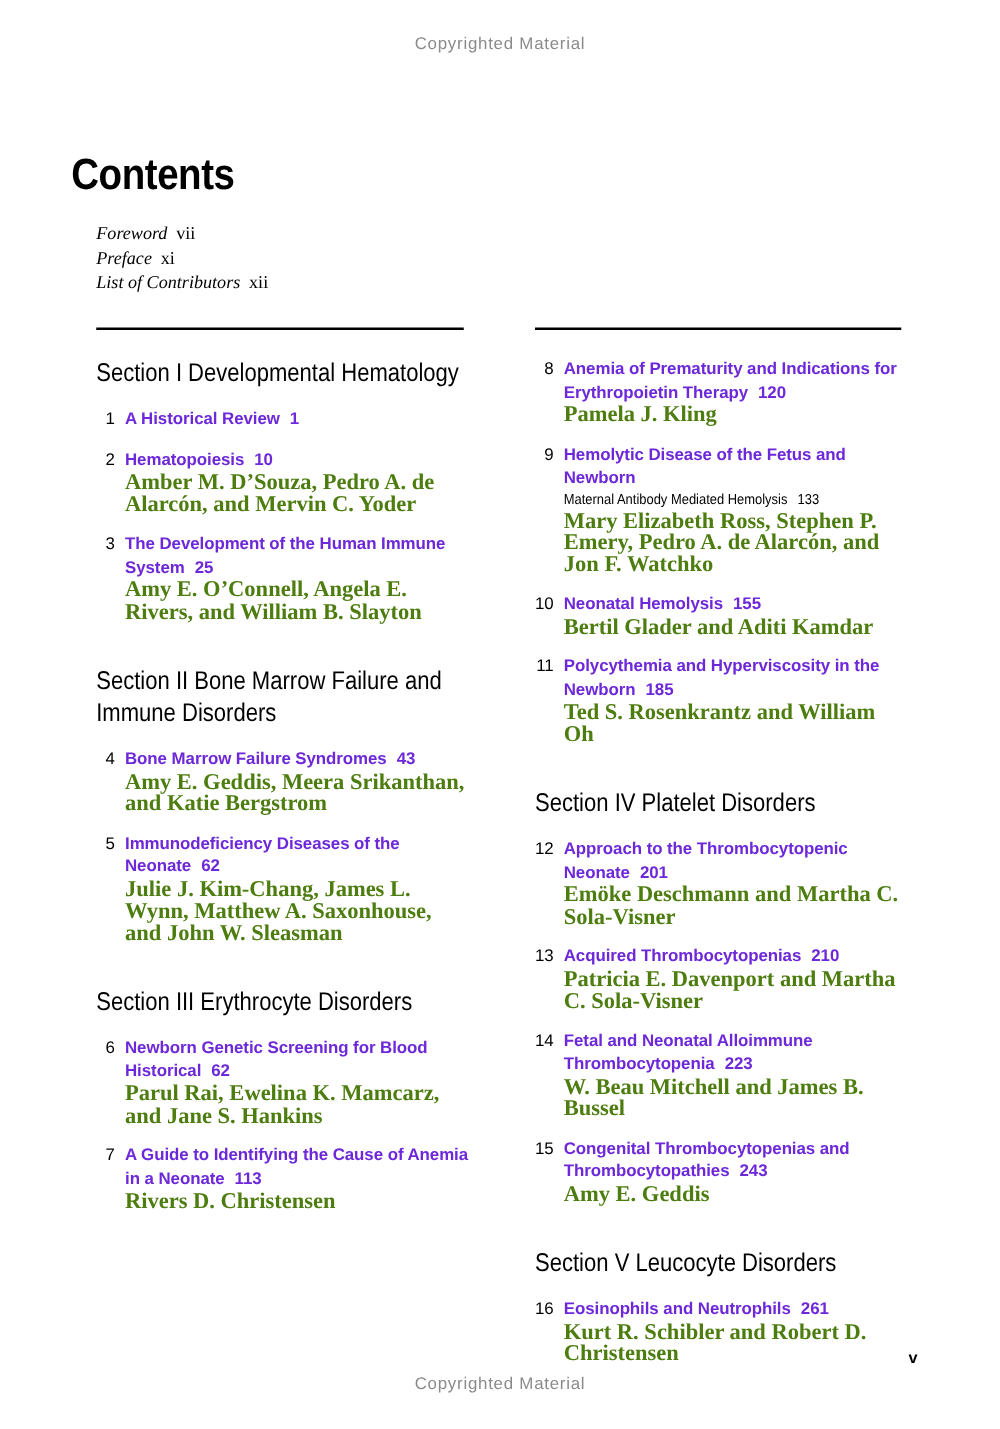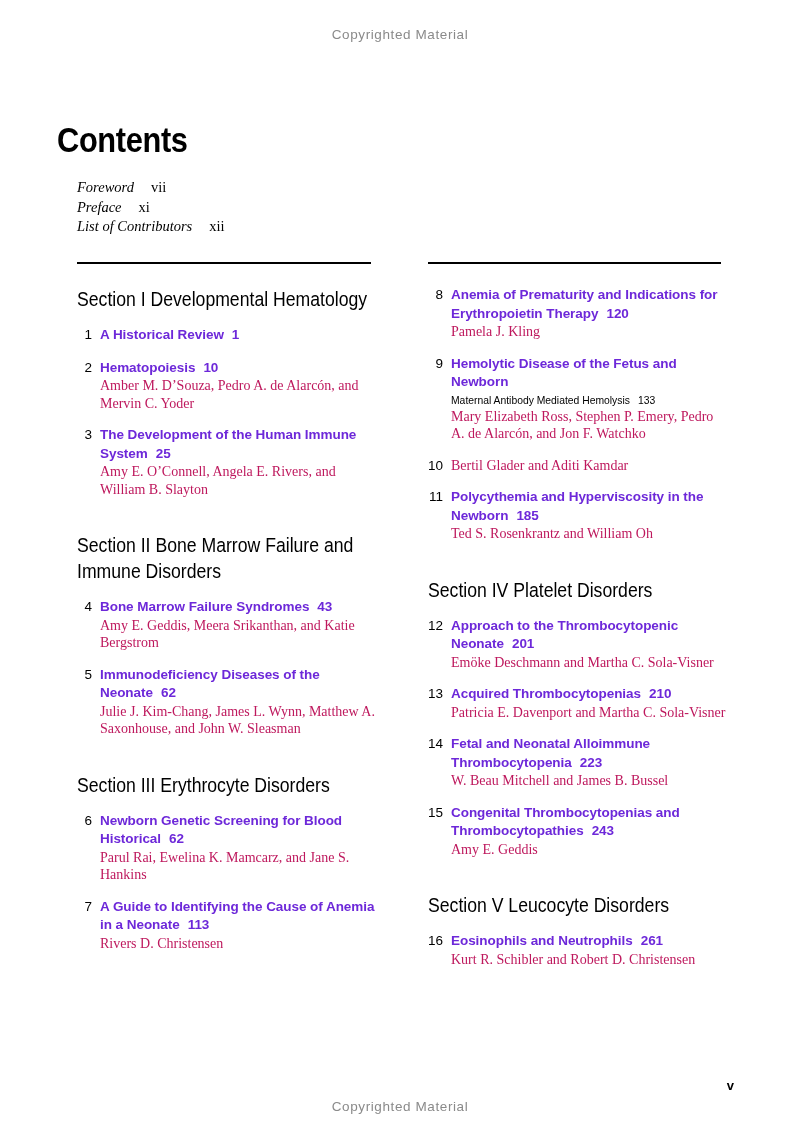--- a/index.html
+++ b/index.html
@@ -65,21 +65,21 @@
   .fm-row {
     font-size: 14.5px;
     line-height: 19.5px;
     white-space: nowrap;
   }
   .fm-label {
     font-style: italic;
   }
   .fm-page {
     font-style: normal;
-    padding-left: 17px;
+    padding-left: 7px;
   }
 
   
   .col {
     position: absolute;
     top: 262px;
     width: 298px;
   }
   .col-left  { left: 77px; }
   .col-right { left: 428px; }
@@ -147,23 +147,24 @@
     line-height: 16px;
     transform: scaleX(0.9);
     transform-origin: left top;
     width: 310px;
     color: #000;
   }
   .entry-subtitle .pg { padding-left: 9px; }
 
   .entry-authors {
     font-family: "Liberation Serif", serif;
-    font-size: 14px;
+    font-size: 18px;
     line-height: 17.5px;
-    color: #be185d;
+    color: #4d7c0f;
+    font-weight: bold;
   }
 </style>
 </head>
 <body>
 
 <div class="page">
 
   <div class="watermark top">Copyrighted Material</div>
 
   <h1 class="contents-title">Contents</h1>
@@ -226,20 +227,21 @@
           <div class="entry-authors">Pamela J. Kling</div>
         </div>
         <div class="entry">
           <div class="entry-num">9</div>
           <div class="entry-title"><span>Hemolytic Disease of the Fetus and Newborn</span></div>
           <div class="entry-subtitle"><span>Maternal Antibody Mediated Hemolysis</span><span class="pg">133</span></div>
           <div class="entry-authors">Mary Elizabeth Ross, Stephen P. Emery, Pedro A. de Alarcón, and Jon F. Watchko</div>
         </div>
         <div class="entry">
           <div class="entry-num">10</div>
+          <div class="entry-title"><span>Neonatal Hemolysis</span><span class="pg">155</span></div>
           <div class="entry-authors">Bertil Glader and Aditi Kamdar</div>
         </div>
         <div class="entry">
           <div class="entry-num">11</div>
           <div class="entry-title"><span>Polycythemia and Hyperviscosity in the Newborn</span><span class="pg">185</span></div>
           <div class="entry-authors">Ted S. Rosenkrantz and William Oh</div>
         </div>
         <div class="section-head spaced">Section IV Platelet Disorders</div>
         <div class="entry">
           <div class="entry-num">12</div>

